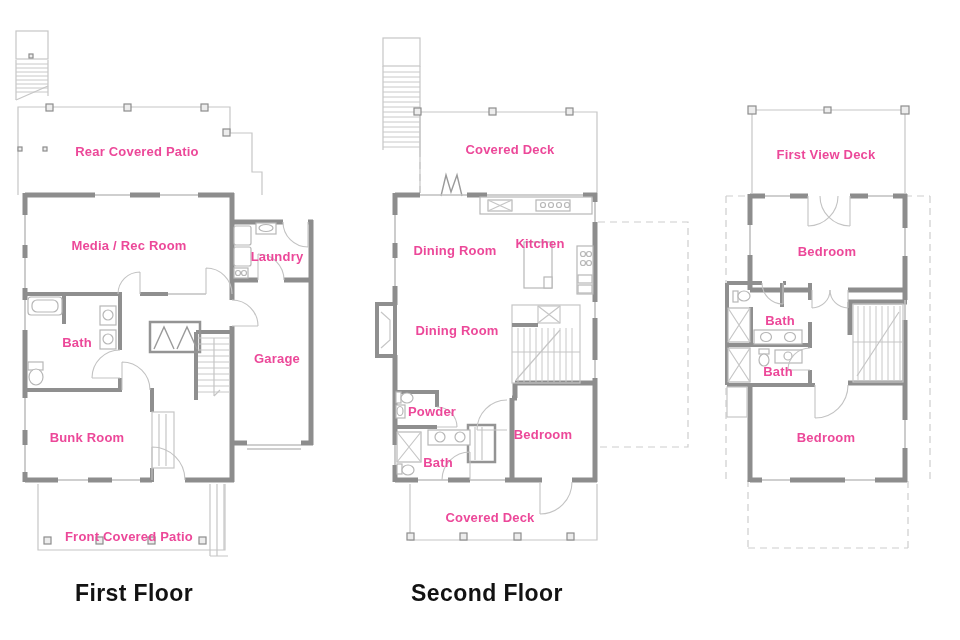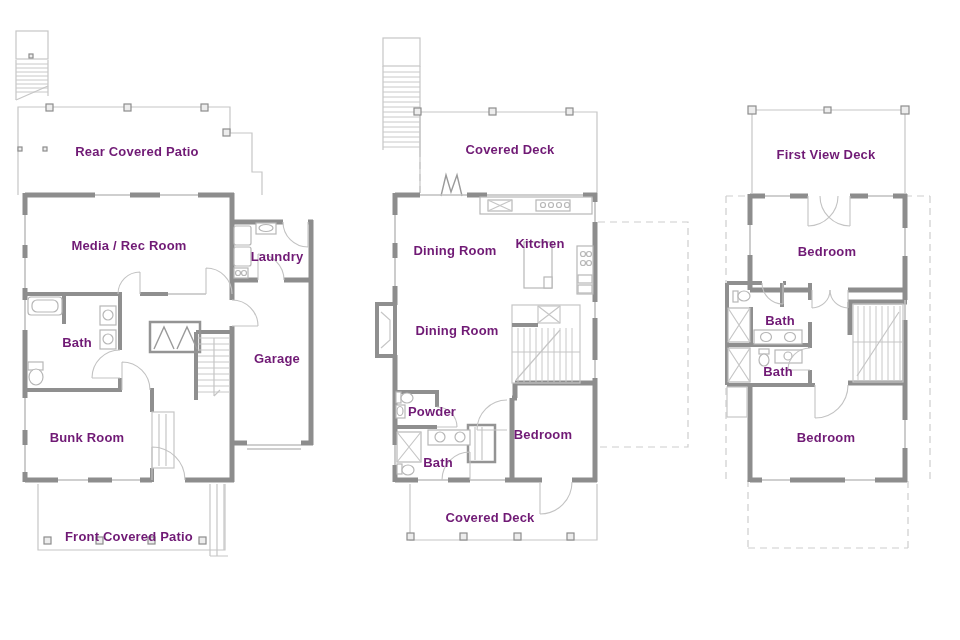--- a/index.html
+++ b/index.html
@@ -1,20 +1,20 @@
 <!DOCTYPE html>
 <html><head>
 <meta charset="utf-8">
 <style>
   html,body{margin:0;padding:0;background:#fff;}
   .page{position:relative;width:960px;height:640px;background:#ffffff;overflow:hidden;
         font-family:"Liberation Sans",sans-serif;}
   .plan-svg{position:absolute;left:0;top:0;}
   .lbl{position:absolute;transform:translate(-50%,-50%);font:bold 13px "Liberation Sans",sans-serif;
-       color:#701a75;white-space:nowrap;letter-spacing:.2px;}
+       color:#ec4899;white-space:nowrap;letter-spacing:.2px;}
   .title{position:absolute;transform:translate(-50%,-50%);font:bold 23px "Liberation Sans",sans-serif;
        color:#121212;white-space:nowrap;letter-spacing:.4px;}
   
   .w5{stroke:#8d8d8d;stroke-width:5;fill:none}
   .w4{stroke:#8f8f8f;stroke-width:4;fill:none}
   .w3{stroke:#949494;stroke-width:2.5;fill:none}
   .tl{stroke:#c6c6c6;stroke-width:1.2;fill:none}
   .fx{stroke:#b7b7b7;stroke-width:1.2;fill:#fff}
   .arc{stroke:#c3c3c3;stroke-width:1.1;fill:none}
   .win{stroke:#c0c0c0;stroke-width:1.6;fill:none}
@@ -308,14 +308,16 @@
   <div class="lbl" style="left:438px;top:462px">Bath</div>
   <div class="lbl" style="left:543px;top:434px">Bedroom</div>
   <div class="lbl" style="left:490px;top:517px">Covered Deck</div>
 
   <div class="lbl" style="left:826px;top:154px">First View Deck</div>
   <div class="lbl" style="left:827px;top:251px">Bedroom</div>
   <div class="lbl" style="left:780px;top:320px">Bath</div>
   <div class="lbl" style="left:778px;top:371px">Bath</div>
   <div class="lbl" style="left:826px;top:437px">Bedroom</div>
 
+  <div class="title" style="left:134px;top:593px">First Floor</div>
+  <div class="title" style="left:487px;top:593px">Second Floor</div>
 
 </div>
 
 </body></html>

